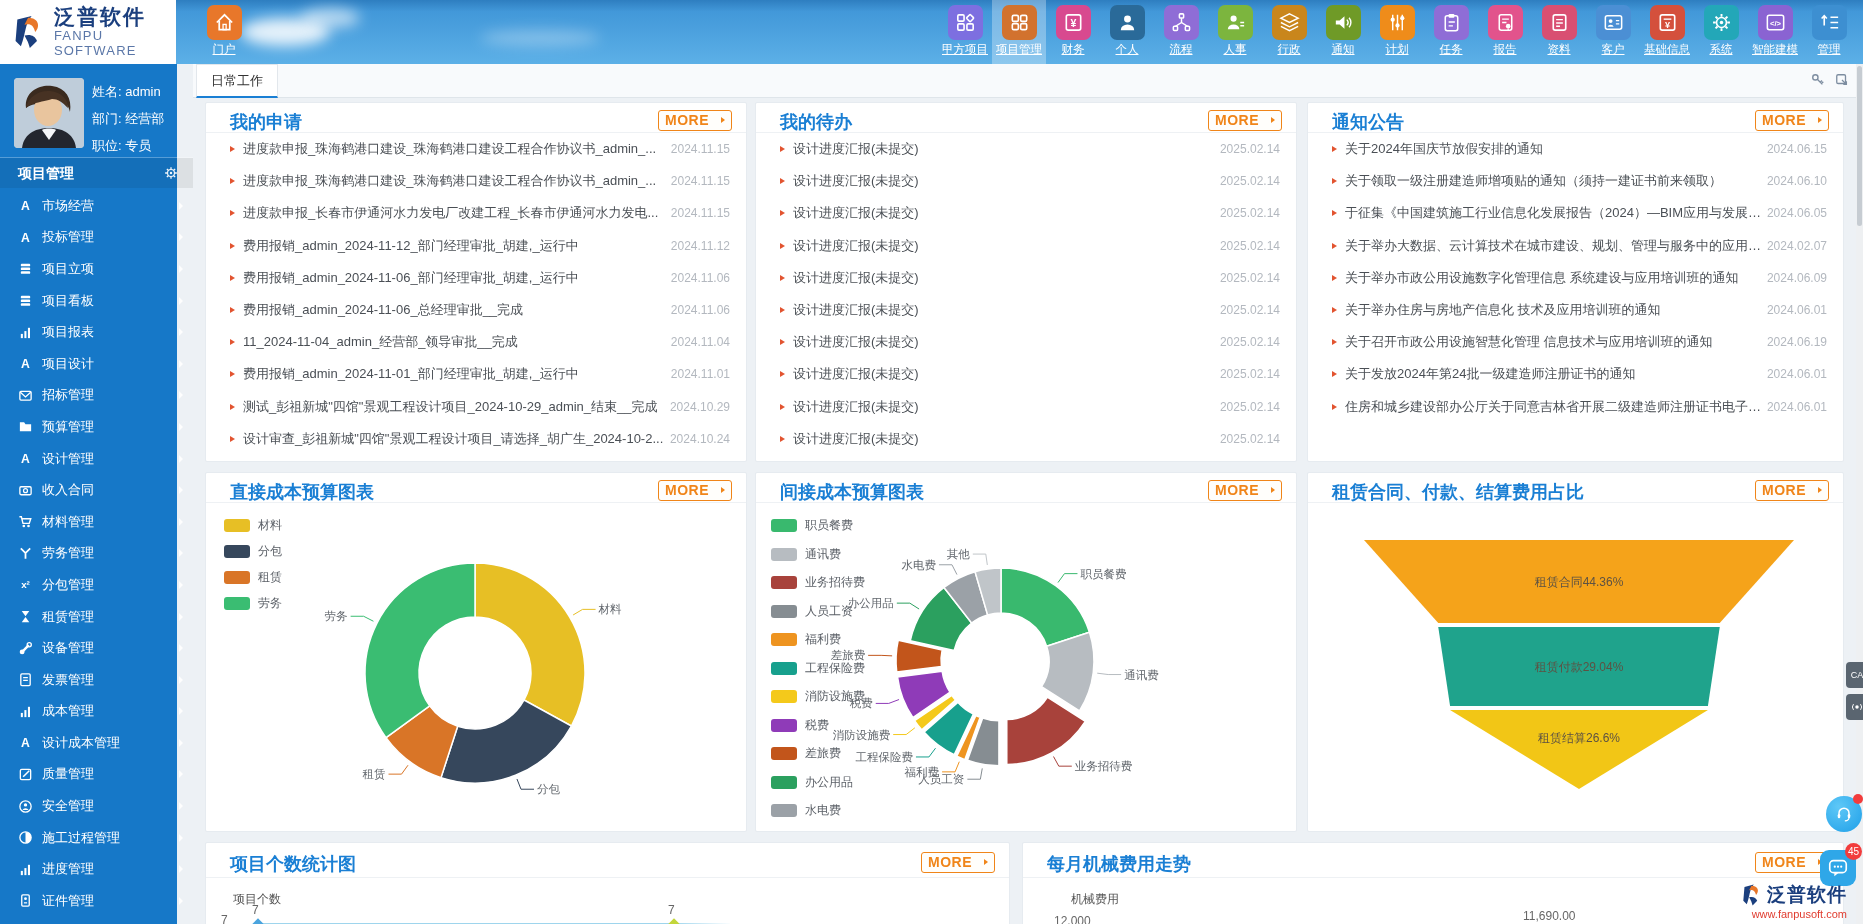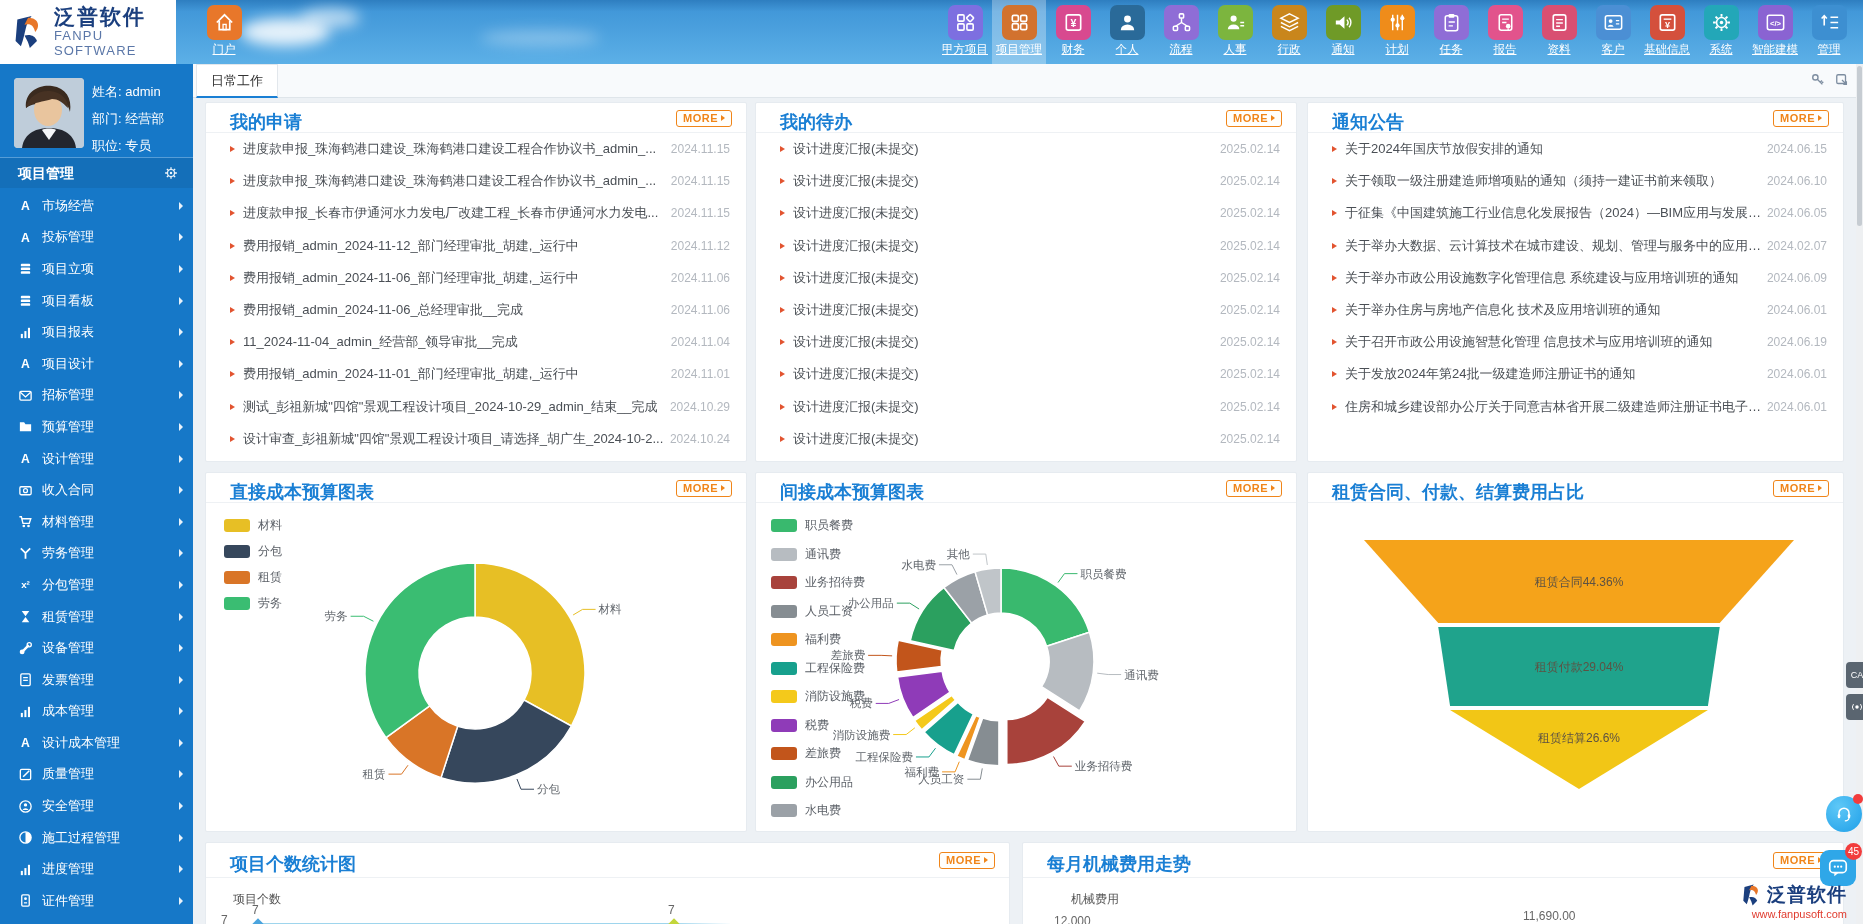--- a/index.html
+++ b/index.html
@@ -18,21 +18,21 @@
   .logo-sub { font-size:13px; color:#5b77a8; letter-spacing:1.2px; }
   .portal { position:absolute; left:204px; top:5px; width:40px; text-align:center; }
   .nav-row { position:absolute; left:938px; top:0; height:64px; display:flex; }
   .nav-item { width:54px; height:64px; text-align:center; padding-top:5px; cursor:pointer; position:relative; }
   .nav-item.active { background:rgba(255,255,255,.30); }
   .nicon { width:35px; height:35px; border-radius:7px; margin:0 auto; display:flex; align-items:center; justify-content:center; }
   .nicon svg { width:23px; height:23px; }
   .nav-label { display:block; font-size:11.5px; color:#fff; margin-top:2px; white-space:nowrap;text-decoration:underline; }
 
   
-  .sidebar { position:absolute; left:0; top:64px; width:193px; height:860px; background:#1678c8; color:#fff; }
+  .sidebar { position:absolute; left:0; top:64px; width:177px; height:860px; background:#1678c8; color:#fff; }
   .avatar { position:absolute; left:14px; top:14px; width:70px; height:70px; border-radius:4px; overflow:hidden; background:#c3d2de; }
   .uinfo { position:absolute; left:92px; top:14px; font-size:13px; line-height:27px; }
   .side-div { position:absolute; left:0; top:93px; width:193px; border-top:1px solid rgba(255,255,255,.28); }
   .section-head { position:absolute; left:0; top:94px; width:193px; height:30px; background:rgba(0,0,0,.07);
     font-size:14px; font-weight:bold; line-height:30px; padding-left:18px; }
   .section-gear { position:absolute; right:14px; top:7px; width:16px; height:16px; opacity:.95; cursor:pointer; }
   .menu { position:absolute; left:0; top:126px; width:193px; }
   .mitem { height:31.6px; display:flex; align-items:center; padding:0 10px 0 18px; font-size:13px; cursor:pointer; }
   .mitem .micon { width:15px; height:15px; margin-right:9px; flex:none; }
   .mitem .micon svg { width:15px; height:15px; }
@@ -45,22 +45,22 @@
     border:1px solid #e2e7ec; border-bottom:2px solid #1a7fd4; font-size:13px; color:#333;
     display:flex; align-items:center; justify-content:center; cursor:pointer; }
   .tab-tools { position:absolute; right:14px; top:9px; display:flex; gap:10px; }
   .tab-tools svg { width:14px; height:14px; cursor:pointer; }
 
   
   .panel { position:absolute; background:#fff; border:1px solid #e6ebf0; border-radius:2px; overflow:hidden; }
   .ptitle-row { position:relative; height:30px; border-bottom:1px solid #eef1f4; }
   .ptitle { position:absolute; left:24px; top:7px; font-size:18px; font-weight:bold; color:#1a7fd4; }
   .more-btn { position:absolute; right:14px; top:7px; border:1px solid #f08519; color:#f08519; background:#fffefb;
-    font-size:11px; font-weight:bold; letter-spacing:.5px; padding:1px 6px 2px 6px; border-radius:3px;
-    display:flex; align-items:center; gap:3px; cursor:pointer; }
+    font-size:14px; font-weight:bold; letter-spacing:.5px; padding:1px 6px 2px 6px; border-radius:3px;
+    display:flex; align-items:center; gap:12px; cursor:pointer; }
   .more-btn i { width:0; height:0; border-left:4px solid #f08519; border-top:3px solid transparent; border-bottom:3px solid transparent; }
   .list { position:absolute; left:0; top:30px; right:0; }
   .lrow { height:32.2px; display:flex; align-items:center; padding:0 16px 0 24px; cursor:pointer; }
   .bullet { width:0; height:0; border-left:5px solid #e25430; border-top:3.5px solid transparent; border-bottom:3.5px solid transparent; margin-right:8px; flex:none; }
   .ltext { flex:1; font-size:13px; color:#4a4f55; white-space:nowrap; overflow:hidden; text-overflow:ellipsis; }
   .ldate { margin-left:4px; font-size:12px; color:#b3b8bf; flex:none; }
 
   .legend { position:absolute; z-index:2; }
   .leg-item { display:flex; align-items:center; cursor:pointer; }
   .leg-swatch { width:26px; height:13px; border-radius:3px; margin-right:8px; flex:none; }

